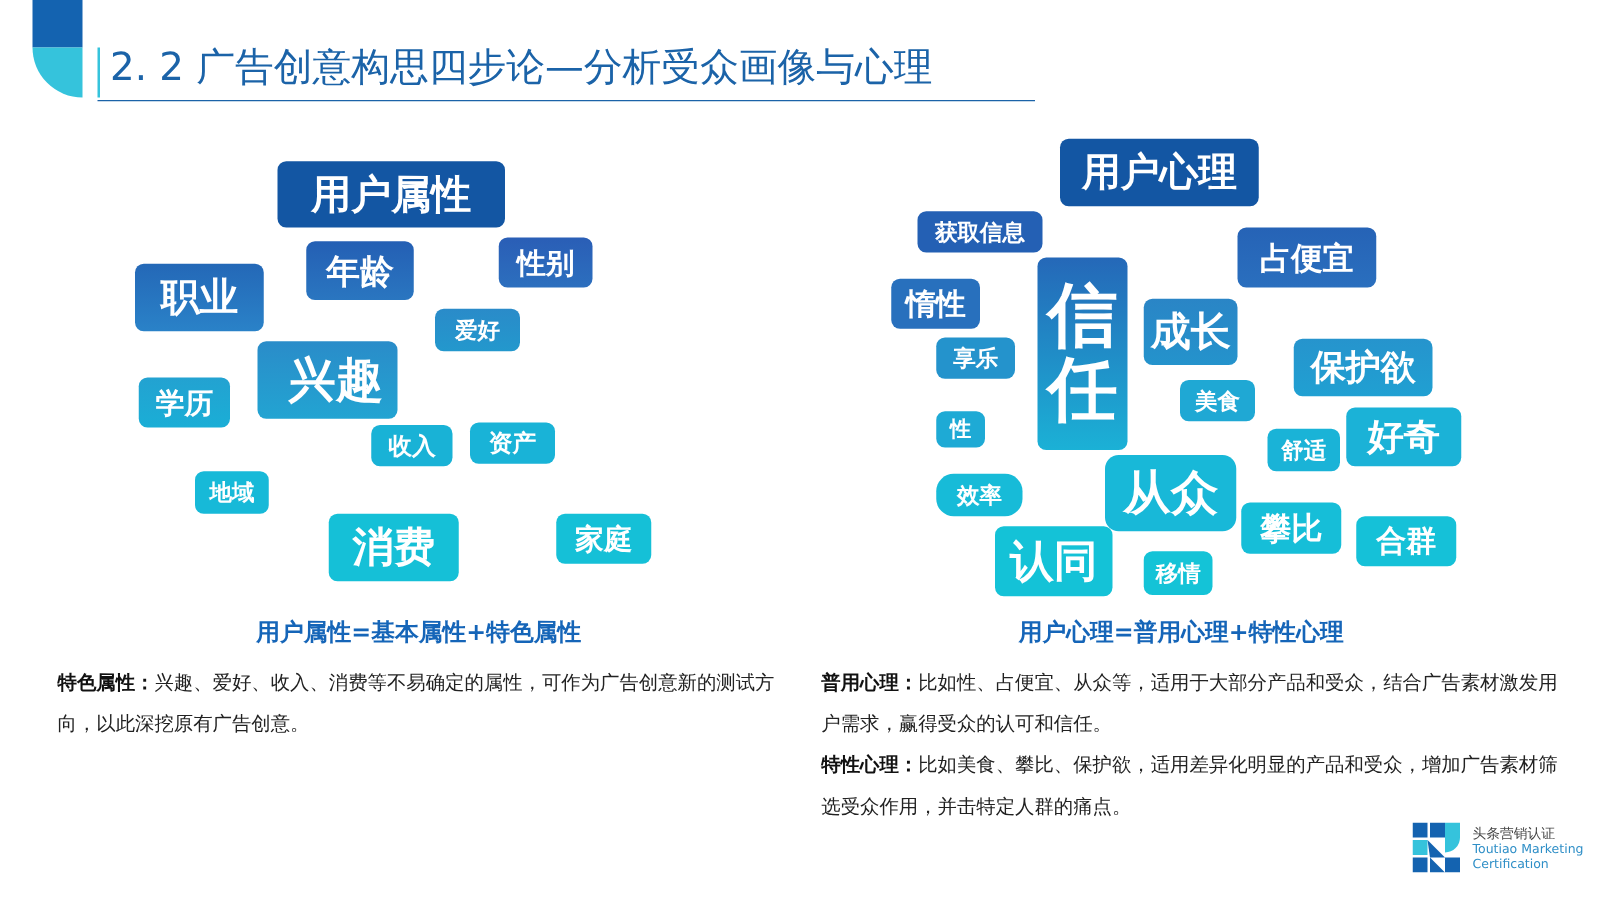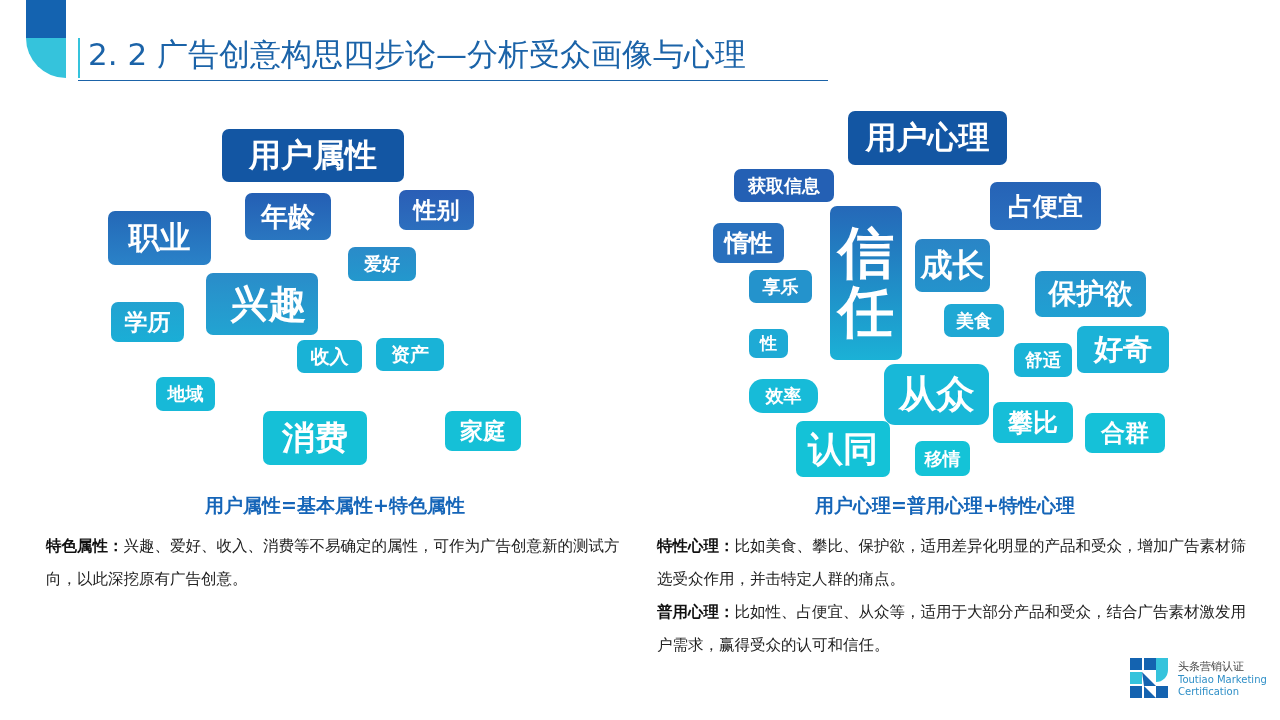--- a/index.html
+++ b/index.html
@@ -77,24 +77,24 @@
 <div class="formula" style="left:90px;top:493px;width:490px;">用户属性=基本属性+特色属性</div>
 <div class="desc" style="left:46px;top:530px;width:580px;">
   <div class="para">
     <b>特色属性：</b><span>兴趣、爱好、收入、消费等不易确定的属性，可作为广告创意新的测试方向，以此深挖原有广告创意。</span>
   </div>
 </div>
 
 <div class="formula" style="left:700px;top:493px;width:490px;">用户心理=普用心理+特性心理</div>
 <div class="desc" style="left:657px;top:530px;width:590px;">
   <div class="para">
-    <b>特性心理：</b><span>比如美食、攀比、保护欲，适用差异化明显的产品和受众，增加广告素材筛选受众作用，并击特定人群的痛点。</span>
+    <b>普用心理：</b><span>比如性、占便宜、从众等，适用于大部分产品和受众，结合广告素材激发用户需求，赢得受众的认可和信任。</span>
   </div>
   <div class="para">
-    <b>普用心理：</b><span>比如性、占便宜、从众等，适用于大部分产品和受众，结合广告素材激发用户需求，赢得受众的认可和信任。</span>
+    <b>特性心理：</b><span>比如美食、攀比、保护欲，适用差异化明显的产品和受众，增加广告素材筛选受众作用，并击特定人群的痛点。</span>
   </div>
 </div>
 
 <svg class="logo" viewBox="0 0 38 40">
   <rect x="0" y="0" width="12" height="12" fill="#1463b0"></rect>
   <rect x="14" y="0" width="12" height="12" fill="#1463b0"></rect>
   <path d="M26 0 H38 V12 A12 12 0 0 1 26 24 Z" fill="#35c3dc"></path>
   <path d="M0 14 H12 V26 H0 Z" fill="#35c3dc"></path>
   <path d="M12 14 L26 28 H14 Z" fill="#1463b0"></path>
   <rect x="0" y="28" width="12" height="12" fill="#1463b0"></rect>

